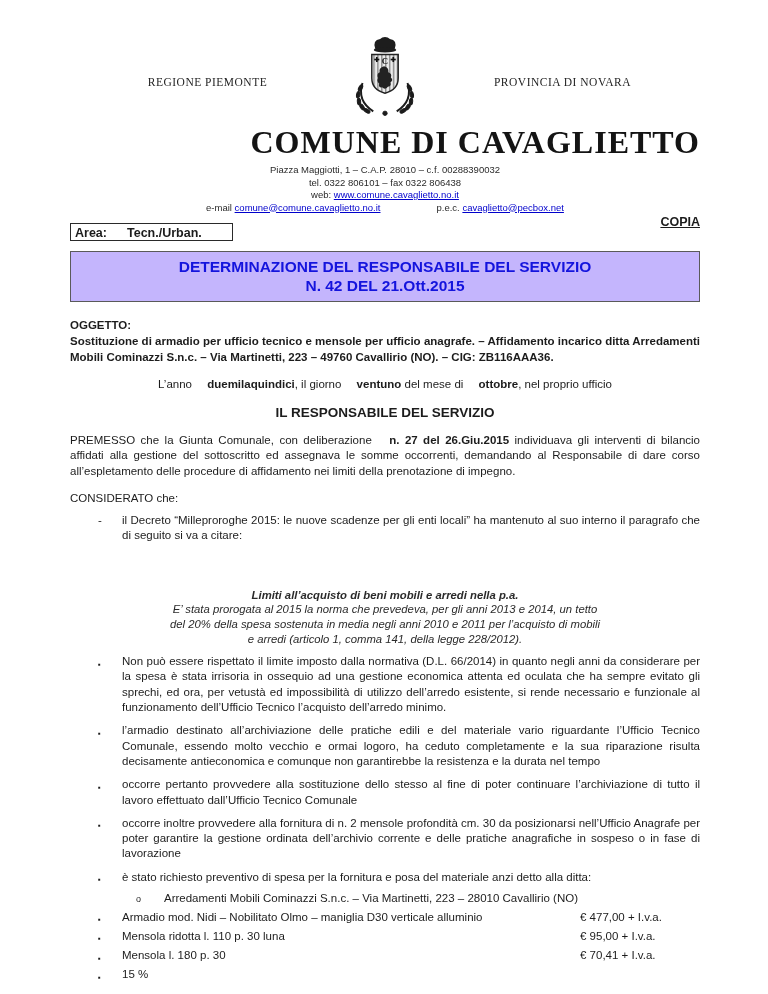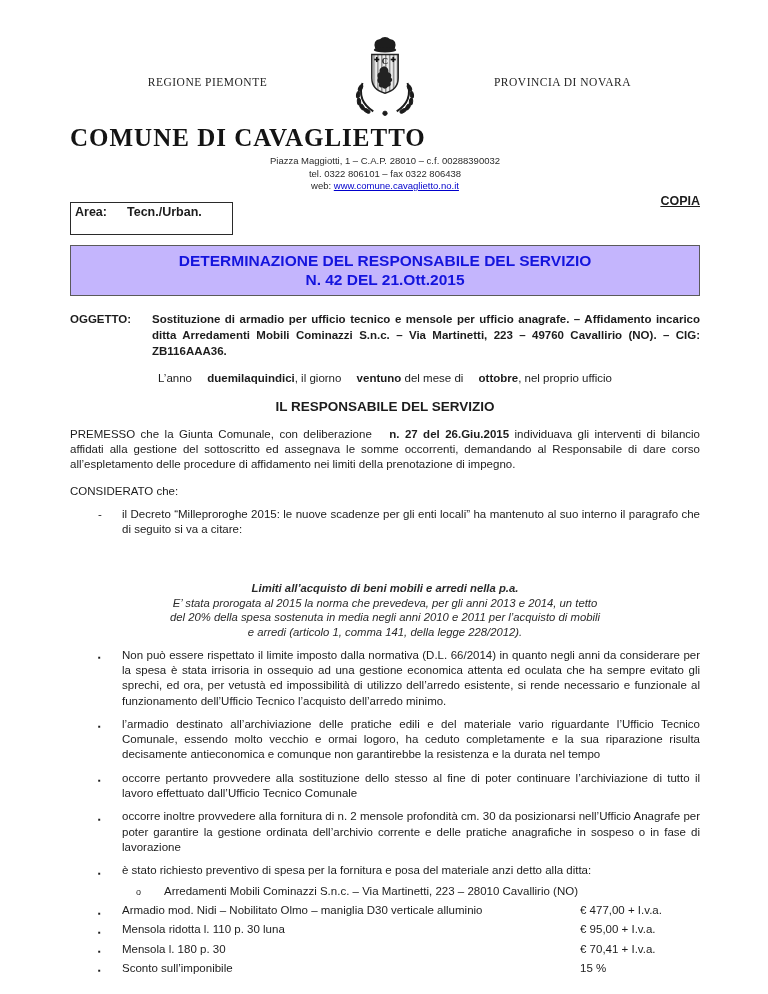--- a/index.html
+++ b/index.html
@@ -8,41 +8,41 @@
     font-family:"Liberation Sans",sans-serif;color:#1c1c1c;
     overflow:hidden;
   }
   .page{box-sizing:border-box;width:768px;height:994px;padding:38px 68px 0 70px;}
 
   
   .header-row{display:flex;align-items:center;}
   .header-side{flex:1;text-align:center;font-family:"Liberation Serif",serif;
     font-size:11.5px;letter-spacing:.5px;color:#242424;}
   .crest{flex:none;width:80px;height:90px;margin-top:-2px;}
-  .commune-title{text-align:left;font-family:"Liberation Serif",serif;
-    font-weight:bold;font-size:25px;letter-spacing:1px;color:#141414;margin-top:-2px;}
+  .commune-title{text-align:right;font-family:"Liberation Serif",serif;
+    font-weight:bold;font-size:32px;letter-spacing:1px;color:#141414;margin-top:-2px;}
   .address{ text-align:center;font-size:9.5px;line-height:12.5px;margin-top:3px;color:#2a2a2a;}
   .address .lnk{color:#0000cc;text-decoration:underline;cursor:pointer;}
   .pec-part{display:inline-block;margin-left:56px;}
 
   .copia{text-align:right;font-weight:bold;font-size:12.5px;margin-top:1px;}
   .copia span{text-decoration:underline;}
 
   .area-row{margin-top:-6px;}
   .area-box{display:inline-block;border:1.6px solid #2a2a2a;font-weight:bold;
-    font-size:12.5px;padding:2px 30px 15px 4px;}
+    font-size:12.5px;padding:2px 30px 0 4px;}
   .area-box .area-value{margin-left:20px;}
 
   
   .det-box{margin-top:10px;border:1px solid #5a5a5a;background:#c4b5fd;
     text-align:center;padding:5px 0 6px;font-weight:bold;font-size:15.5px;
     color:#1414dd;line-height:19px;}
 
   
-  .oggetto{display:flex;margin-top:15px;font-weight:bold;font-size:11.5px;line-height:16px;}
+  .oggetto{display:flex;margin-top:15px;font-weight:bold;font-size:11.5px;line-height:16px;flex-direction:column;}
   .oggetto-label{flex:none;width:82px;}
   .oggetto-text{flex:1;text-align:justify;}
 
   .intro-line{text-align:center;font-size:11.5px;margin-top:13px;}
   .resp-heading{text-align:center;font-weight:bold;font-size:13.5px;margin-top:15px;}
 
   .para{font-size:11.5px;line-height:15.3px;text-align:justify;margin-top:13px;}
   .para.tight{margin-top:12px;}
 
   .dash-item{display:flex;font-size:11.5px;line-height:15.3px;margin-top:7px;}
@@ -115,20 +115,21 @@
     </div>
     <div class="header-side">PROVINCIA DI NOVARA</div>
   </div>
 
   <div class="commune-title">COMUNE DI CAVAGLIETTO</div>
 
   <div class="address">
     <div>Piazza Maggiotti, 1 – C.A.P. 28010 – c.f. 00288390032</div>
     <div>tel. 0322 806101 – fax 0322 806438</div>
     <div><span>web: </span><span class="lnk">www.comune.cavaglietto.no.it</span></div>
+    <div><span>e-mail </span><span class="lnk">comune@comune.cavaglietto.no.it</span><span class="pec-part"><span>p.e.c. </span><span class="lnk">cavaglietto@pecbox.net</span></span></div>
   </div>
 
   <div class="copia"><span>COPIA</span></div>
 
   <div class="area-row">
     <span class="area-box"><span>Area:</span><span class="area-value">Tecn./Urban.</span></span>
   </div>
 
   <div class="det-box">
     <div>DETERMINAZIONE DEL RESPONSABILE DEL SERVIZIO</div>
@@ -199,20 +200,19 @@
       <div class="price-desc">Mensola ridotta l. 110 p. 30 luna</div>
       <div class="price-value">€ 95,00 + I.v.a.</div>
     </div>
     <div class="price-row">
       <div class="price-marker">▪</div>
       <div class="price-desc">Mensola l. 180 p. 30</div>
       <div class="price-value">€ 70,41 + I.v.a.</div>
     </div>
     <div class="price-row">
       <div class="price-marker">▪</div>
-      <div class="price-desc">Sconto sull’imponibile</div>
       <div class="price-value">15 %</div>
     </div>
   </div>
 
   <div class="para" style="margin-top:17px">VISTO che l’offerta risulta in linea con i prezzi di mercato e pertanto congrua.</div>
 
 </div>
 
 </body></html>

